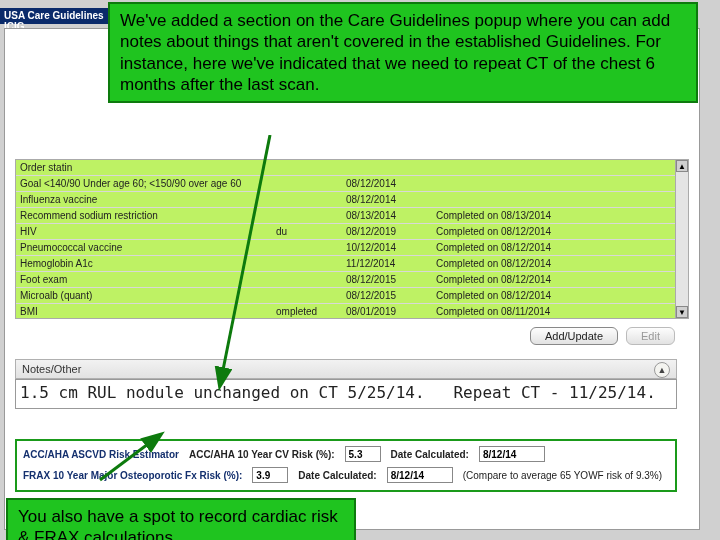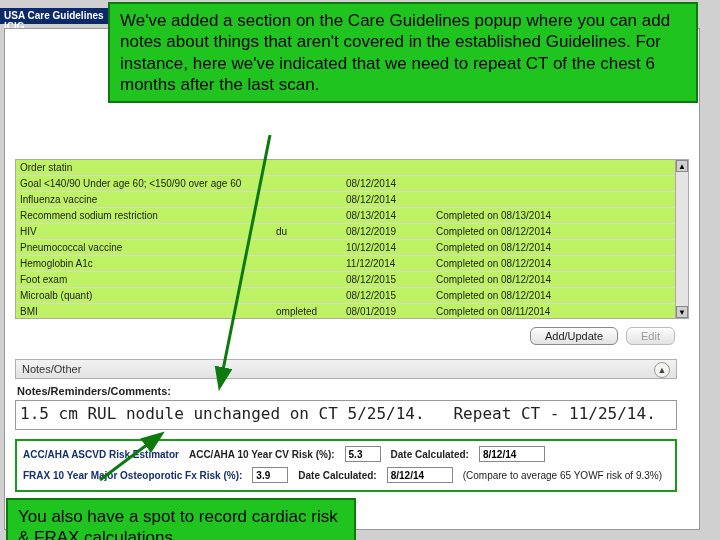--- a/index.html
+++ b/index.html
@@ -117,21 +117,20 @@
   <div class="action-row">
     <button class="pill-btn">Add/Update</button>
     <button class="pill-btn disabled">Edit</button>
   </div>
 
   <div class="notes-section">
     <div class="section-header">
       <span>Notes/Other</span>
       <span class="collapse">▲</span>
     </div>
-    <div class="notes-sub">Notes/Reminders/Comments:</div>
     <textarea class="notes-textbox" style="">1.5 cm RUL nodule unchanged on CT 5/25/14.   Repeat CT - 11/25/14.</textarea>
   </div>
 
   <div class="risk-box">
     <div class="risk-row">
       <span class="rlabel">ACC/AHA ASCVD Risk Estimator</span>
       <span class="rlabel2">ACC/AHA 10 Year CV Risk (%):</span>
       <input class="small-input w40" value="5.3" style="">
       <span class="rlabel2">Date Calculated:</span>
       <input class="small-input w70" value="8/12/14" style="">

